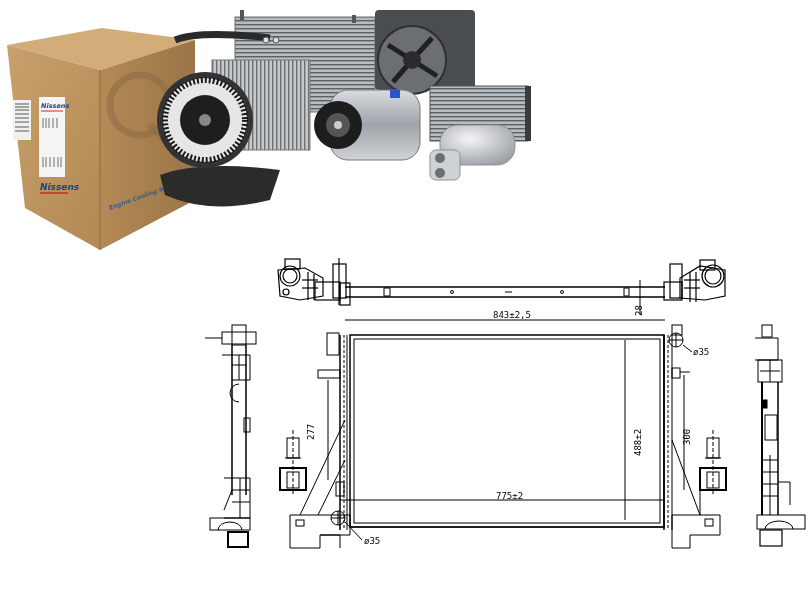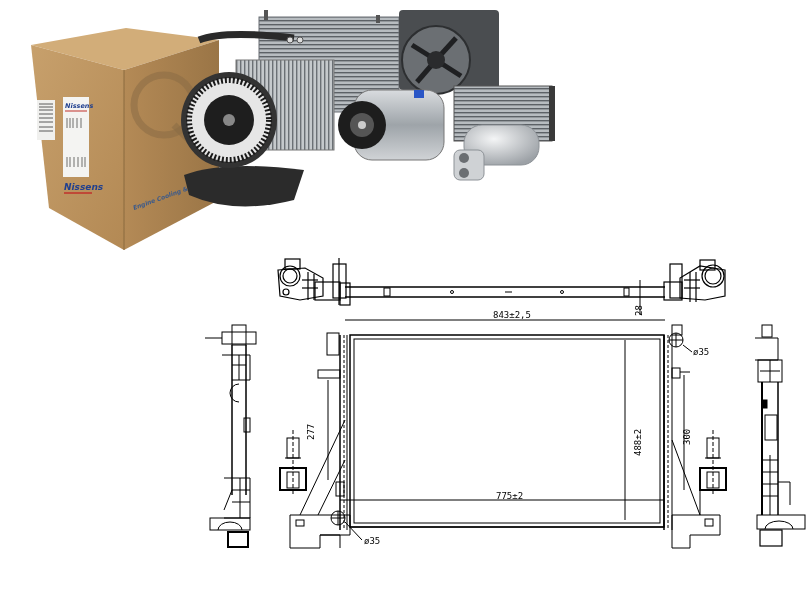--- a/index.html
+++ b/index.html
@@ -5,21 +5,21 @@
   html,body{margin:0;padding:0;background:#ffffff;}
   body{width:810px;height:610px;position:relative;overflow:hidden;font-family:"DejaVu Sans Mono",monospace;}
   .abs{position:absolute;}
   svg{position:absolute;left:0;top:0;}
   .dim{font-family:"DejaVu Sans Mono",monospace;font-size:9px;fill:#000;}
   .boxtxt{font-family:"DejaVu Sans",sans-serif;font-weight:bold;font-style:italic;}
 </style>
 </head>
 <body>
 
-<div class="abs" style="left:0;top:0;width:540px;height:250px;margin-left:24px;">
+<div class="abs" style="left:0;top:0;width:540px;height:250px;">
   <svg width="540" height="250" viewBox="0 0 540 250">
     <defs>
       <linearGradient id="gBoxFront" x1="0" y1="0" x2="1" y2="1">
         <stop offset="0" stop-color="#c7a06c"></stop>
           <stop offset="1" stop-color="#b38954"></stop>
       </linearGradient>
       <linearGradient id="gBoxSide" x1="0" y1="0" x2="1" y2="0">
         <stop offset="0" stop-color="#b48a56"></stop>
           <stop offset="1" stop-color="#9a7546"></stop>
       </linearGradient>

